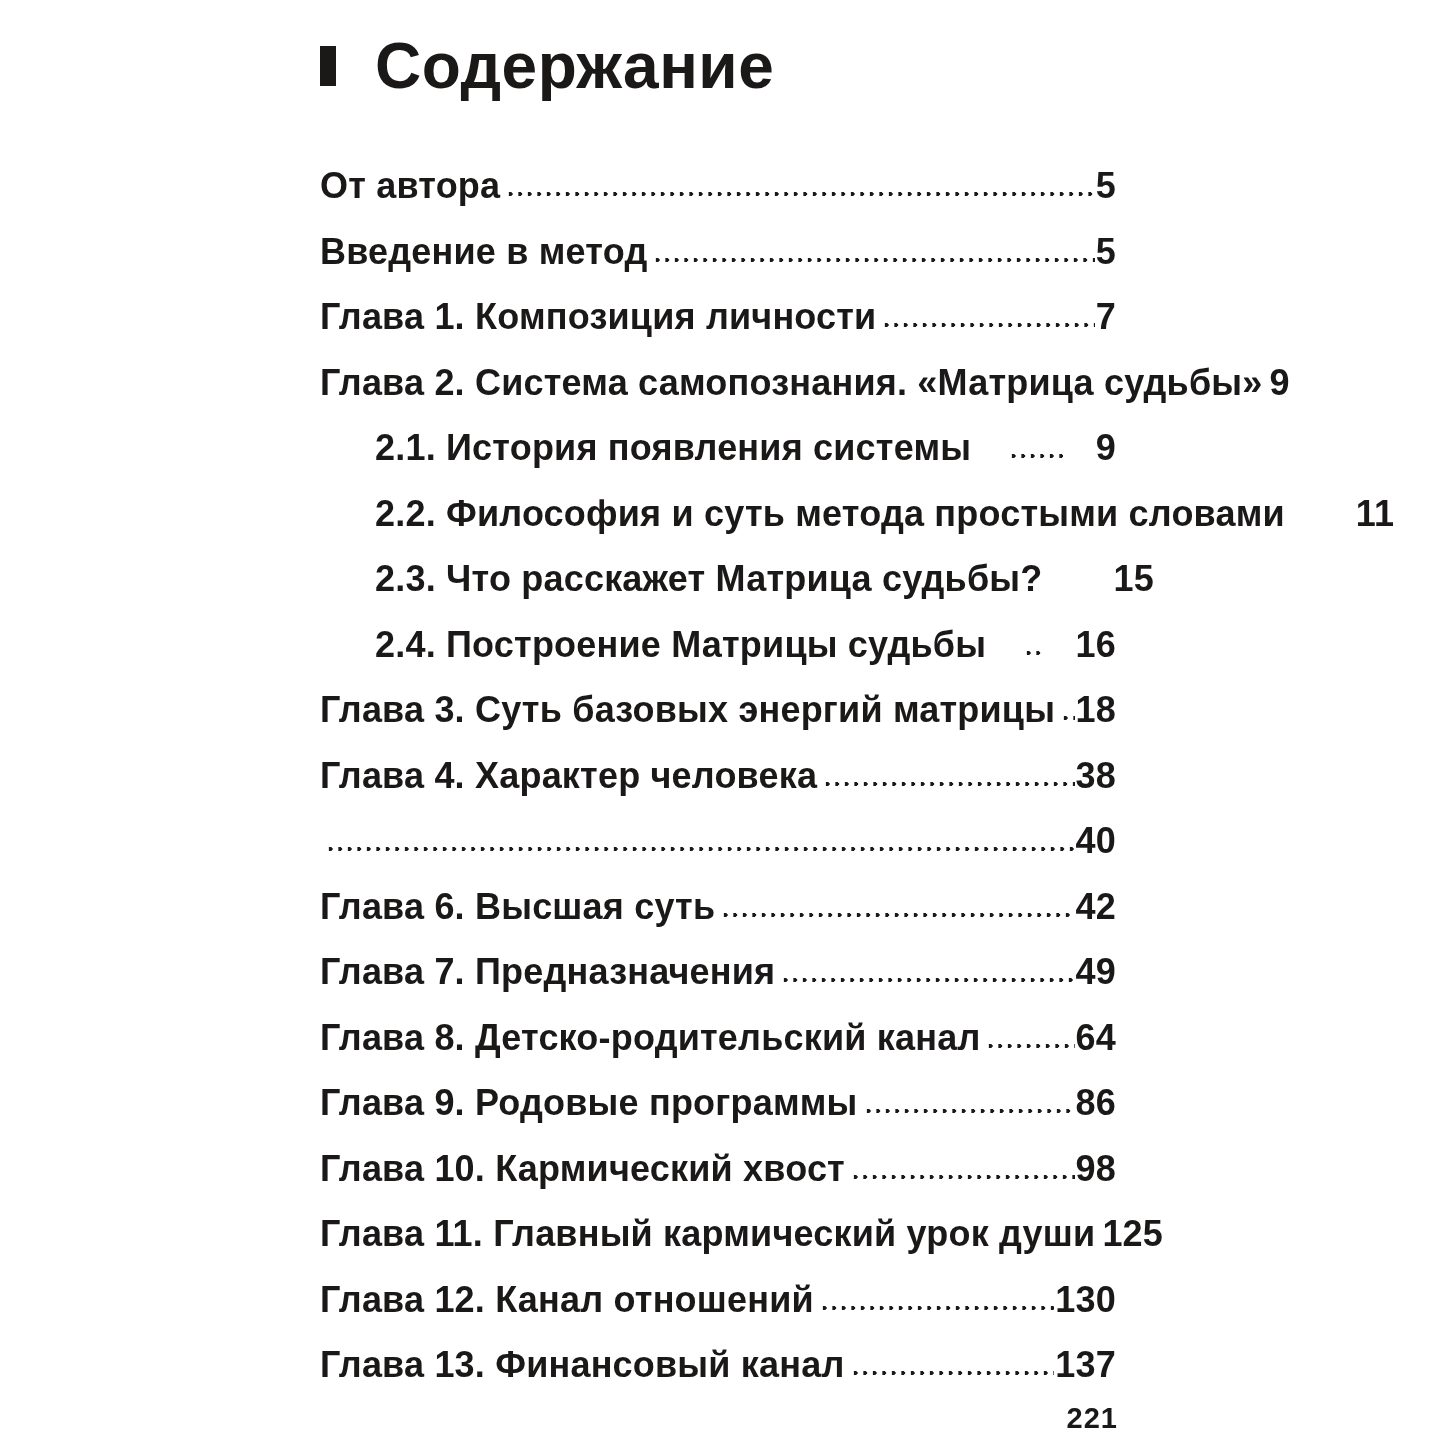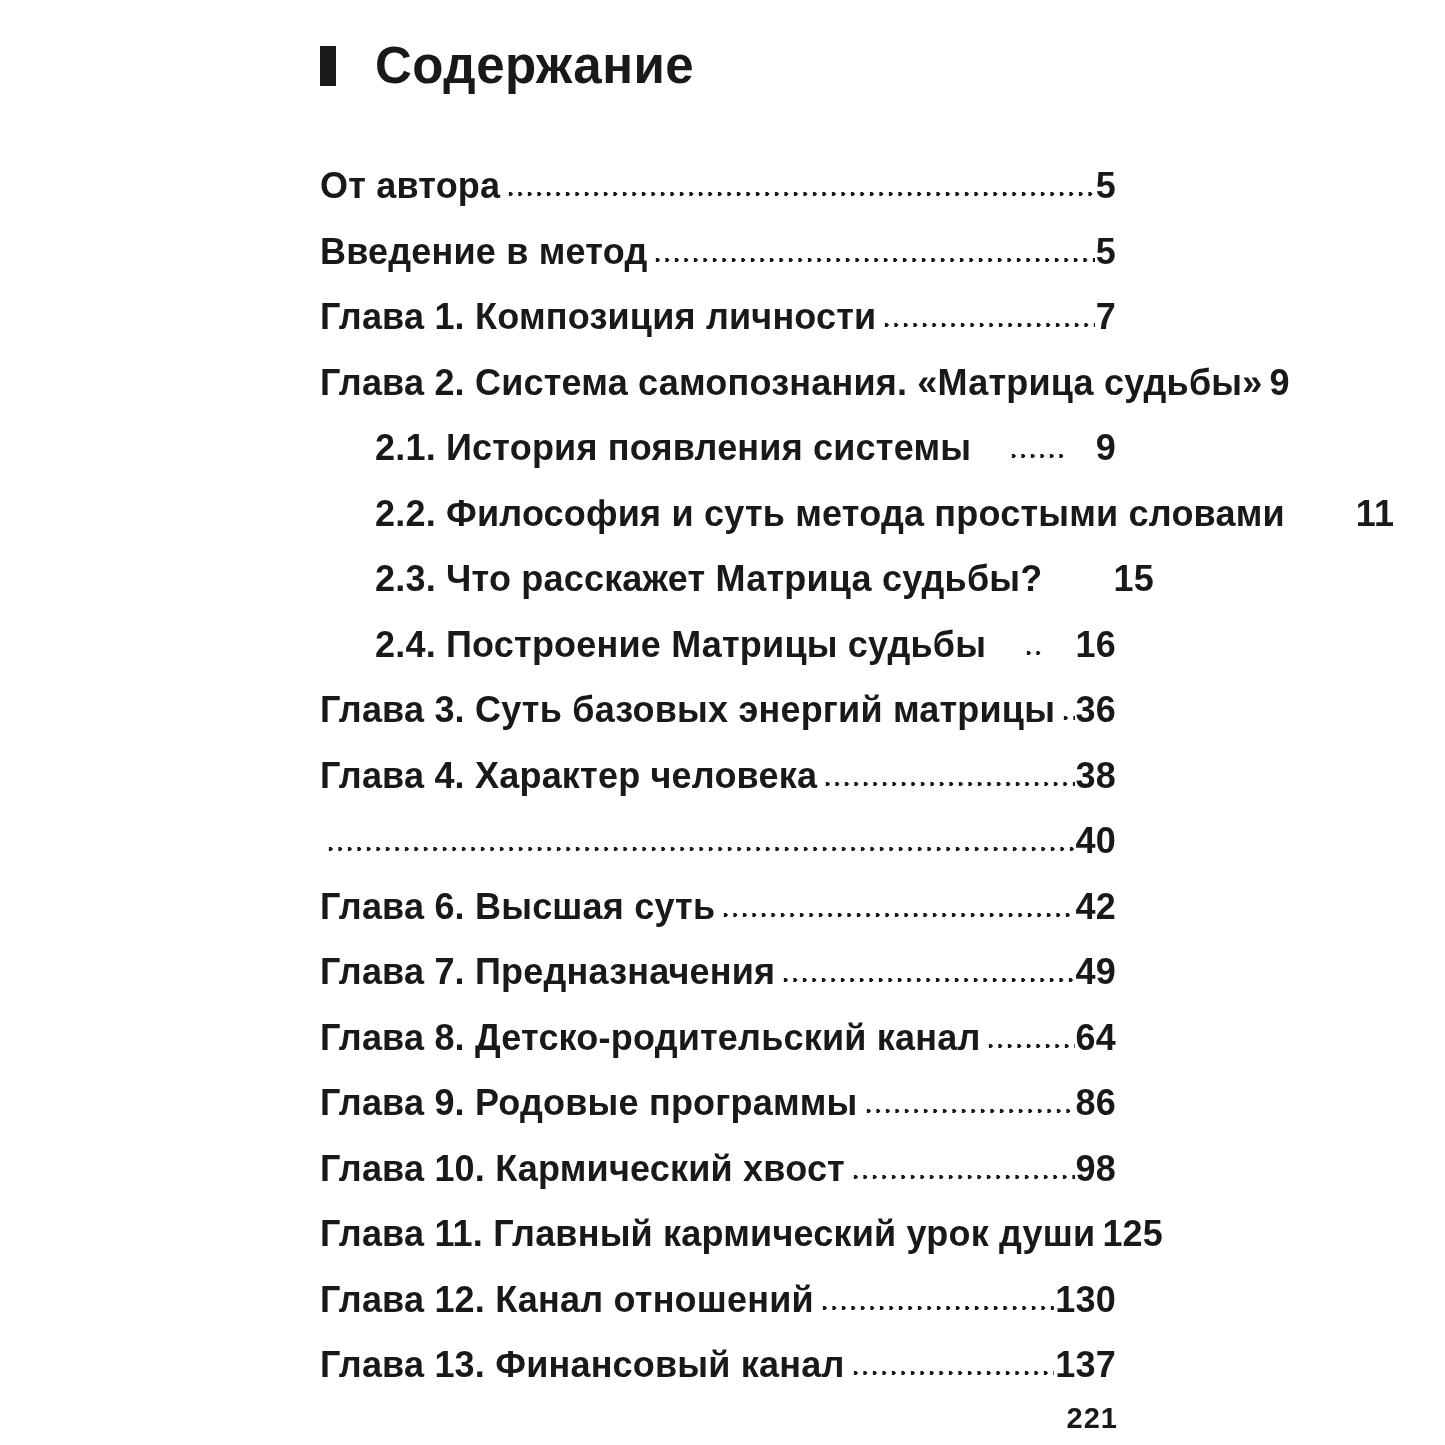--- a/index.html
+++ b/index.html
@@ -32,21 +32,21 @@
   }
   .title-bar {
     width: 16px;
     height: 40px;
     background: var(--ink, #1b1818);
     margin-right: 39px;
     flex: 0 0 auto;
   }
   .page-title {
     margin: 0;
-    font-size: 51px;
+    font-size: 64px;
     font-weight: 700;
     letter-spacing: 0.5px;
     line-height: 56px;
     white-space: nowrap;
   }
 
   
   .toc {
     margin-top: 74px;
   }
@@ -139,21 +139,21 @@
     <span class="toc-page-num">15</span>
   </div>
       <div class="toc-row indent">
     <span class="toc-label">2.4. Построение Матрицы судьбы</span>
     <span class="toc-leader"></span>
     <span class="toc-page-num">16</span>
   </div>
       <div class="toc-row">
     <span class="toc-label">Глава 3. Суть базовых энергий матрицы</span>
     <span class="toc-leader"></span>
-    <span class="toc-page-num">36</span>
+    <span class="toc-page-num">18</span>
   </div>
       <div class="toc-row">
     <span class="toc-label">Глава 4. Характер человека</span>
     <span class="toc-leader"></span>
     <span class="toc-page-num">38</span>
   </div>
       <div class="toc-row">
     <span class="toc-leader"></span>
     <span class="toc-page-num">40</span>
   </div>

